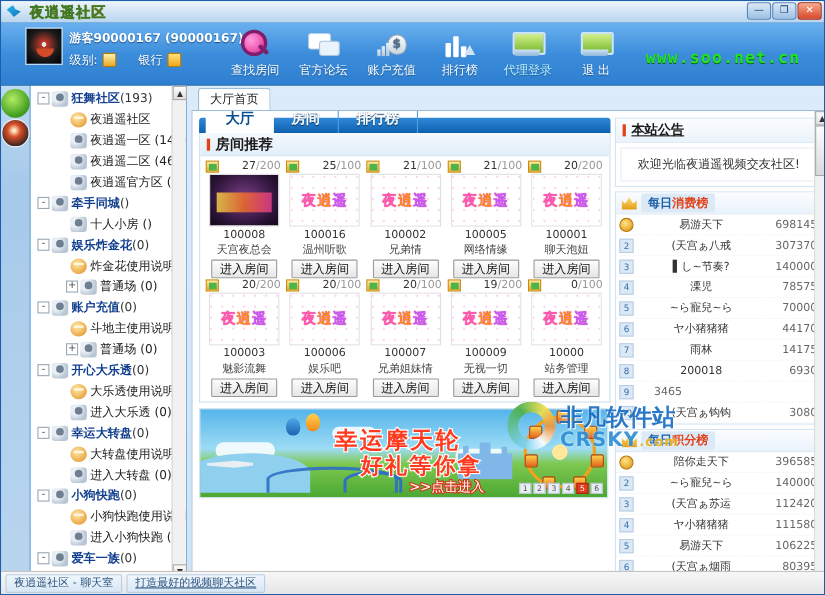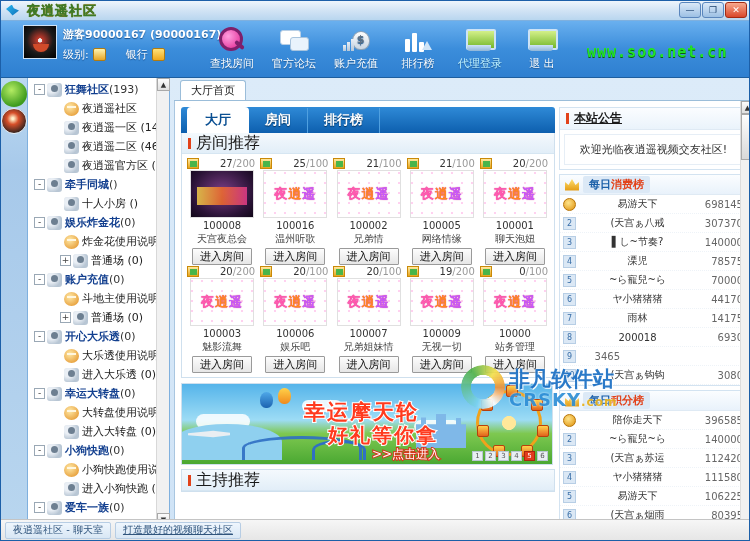--- a/index.html
+++ b/index.html
@@ -303,21 +303,21 @@
   .browser {
     flex: 1; background: #ffffff;
     border: 1px solid #a9c6e0; border-top: none;
     display: flex; overflow: hidden; position: relative;
   }
   .lhs {
     width: 380px; padding: 6px 0 0 6px;
     display: flex; flex-direction: column;
   }
   .tabsbar {
-    height: 26px; border-radius: 3px 3px 0 0;
+    height: 14px; border-radius: 3px 3px 0 0;
     background: linear-gradient(#2f8ad7, #0d5fae);
     display: flex; align-items: flex-end; padding-left: 6px;
   }
   .tb {
     color: #fff; font-size: 13px; font-weight: bold;
     padding: 3px 16px 4px; text-shadow: 0 1px 1px #04345f;
     border-right: 1px solid #4fa0e0;
   }
   .tb.active {
     background: #fff; color: #0a4f92; text-shadow: none;
@@ -329,21 +329,21 @@
     background: #fff; margin-bottom: 5px;
   }
   .panel-hd {
     height: 21px; display: flex; align-items: center;
     background: linear-gradient(#f4f9fd,#e2eef8);
     border-bottom: 1px solid #d6e6f2; padding-left: 6px;
   }
   .panel-hd .bar {
     width: 3px; height: 11px; background: #e2421a; margin-right: 5px;
   }
-  .panel-hd .t { font-size: 16px; font-weight: normal; color: #1a1a1a; text-align: right; }
+  .panel-hd .t { font-size: 13px; font-weight: bold; color: #1a1a1a; text-align: right; }
   .rooms { padding: 3px 2px 4px 4px; }
   .room-row { display: flex; }
   .room {
     width: 73px; margin-right: 1px; text-align: center;
   }
   .room-top {
     display: flex; align-items: center; justify-content: space-between;
     padding: 1px 3px 1px 1px; font-size: 10px; color: #555;
   }
   .rm-ico {
@@ -993,26 +993,20 @@
             <div class="bn-dots" id="banner-dots">
                 <i>1</i>
                 <i>2</i>
                 <i>3</i>
                 <i>4</i>
                 <i class="on">5</i>
                 <i>6</i>
               </div>
           </div>
 
-          <div class="panel" style="border-top:1px solid #cfe0ee;margin-top:4px">
-            <div class="panel-hd">
-              <span class="bar"></span>
-              <span class="t">主持推荐</span>
-            </div>
-          </div>
         </div>
 
         <div class="rhs">
           <div class="rpanel">
             <div class="rp-hd">
               <span class="bar"></span>
               <span class="t">本站公告</span>
             </div>
             <div class="notice-body">欢迎光临夜逍遥视频交友社区!</div>
           </div>

